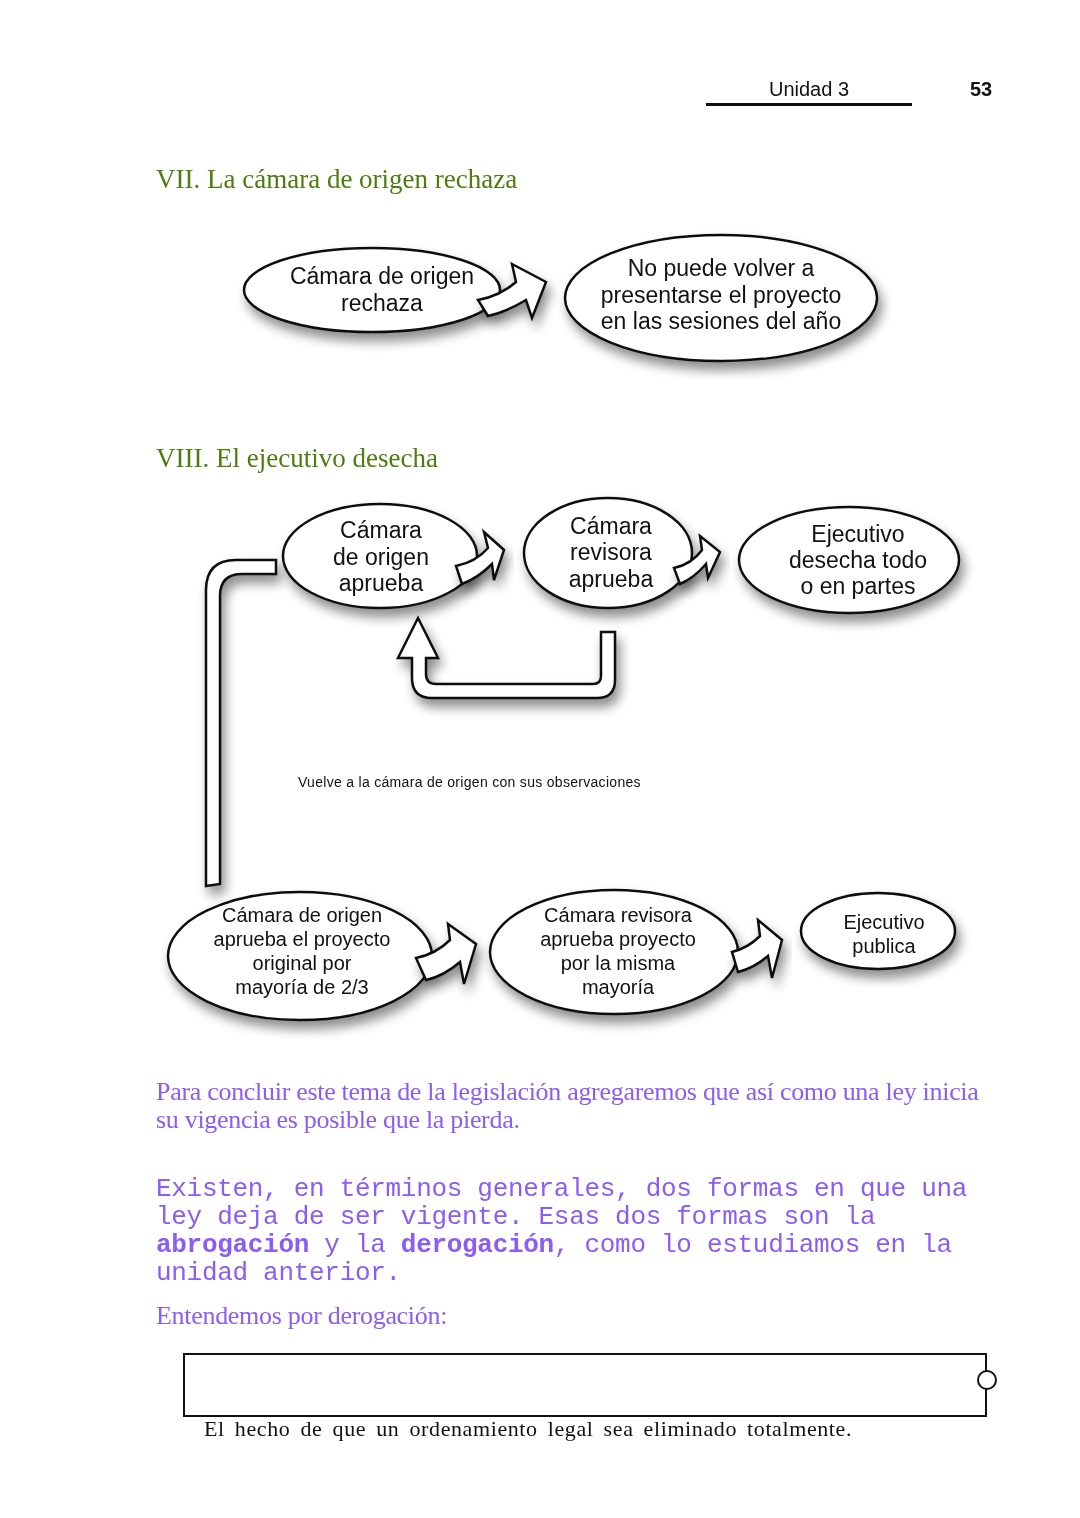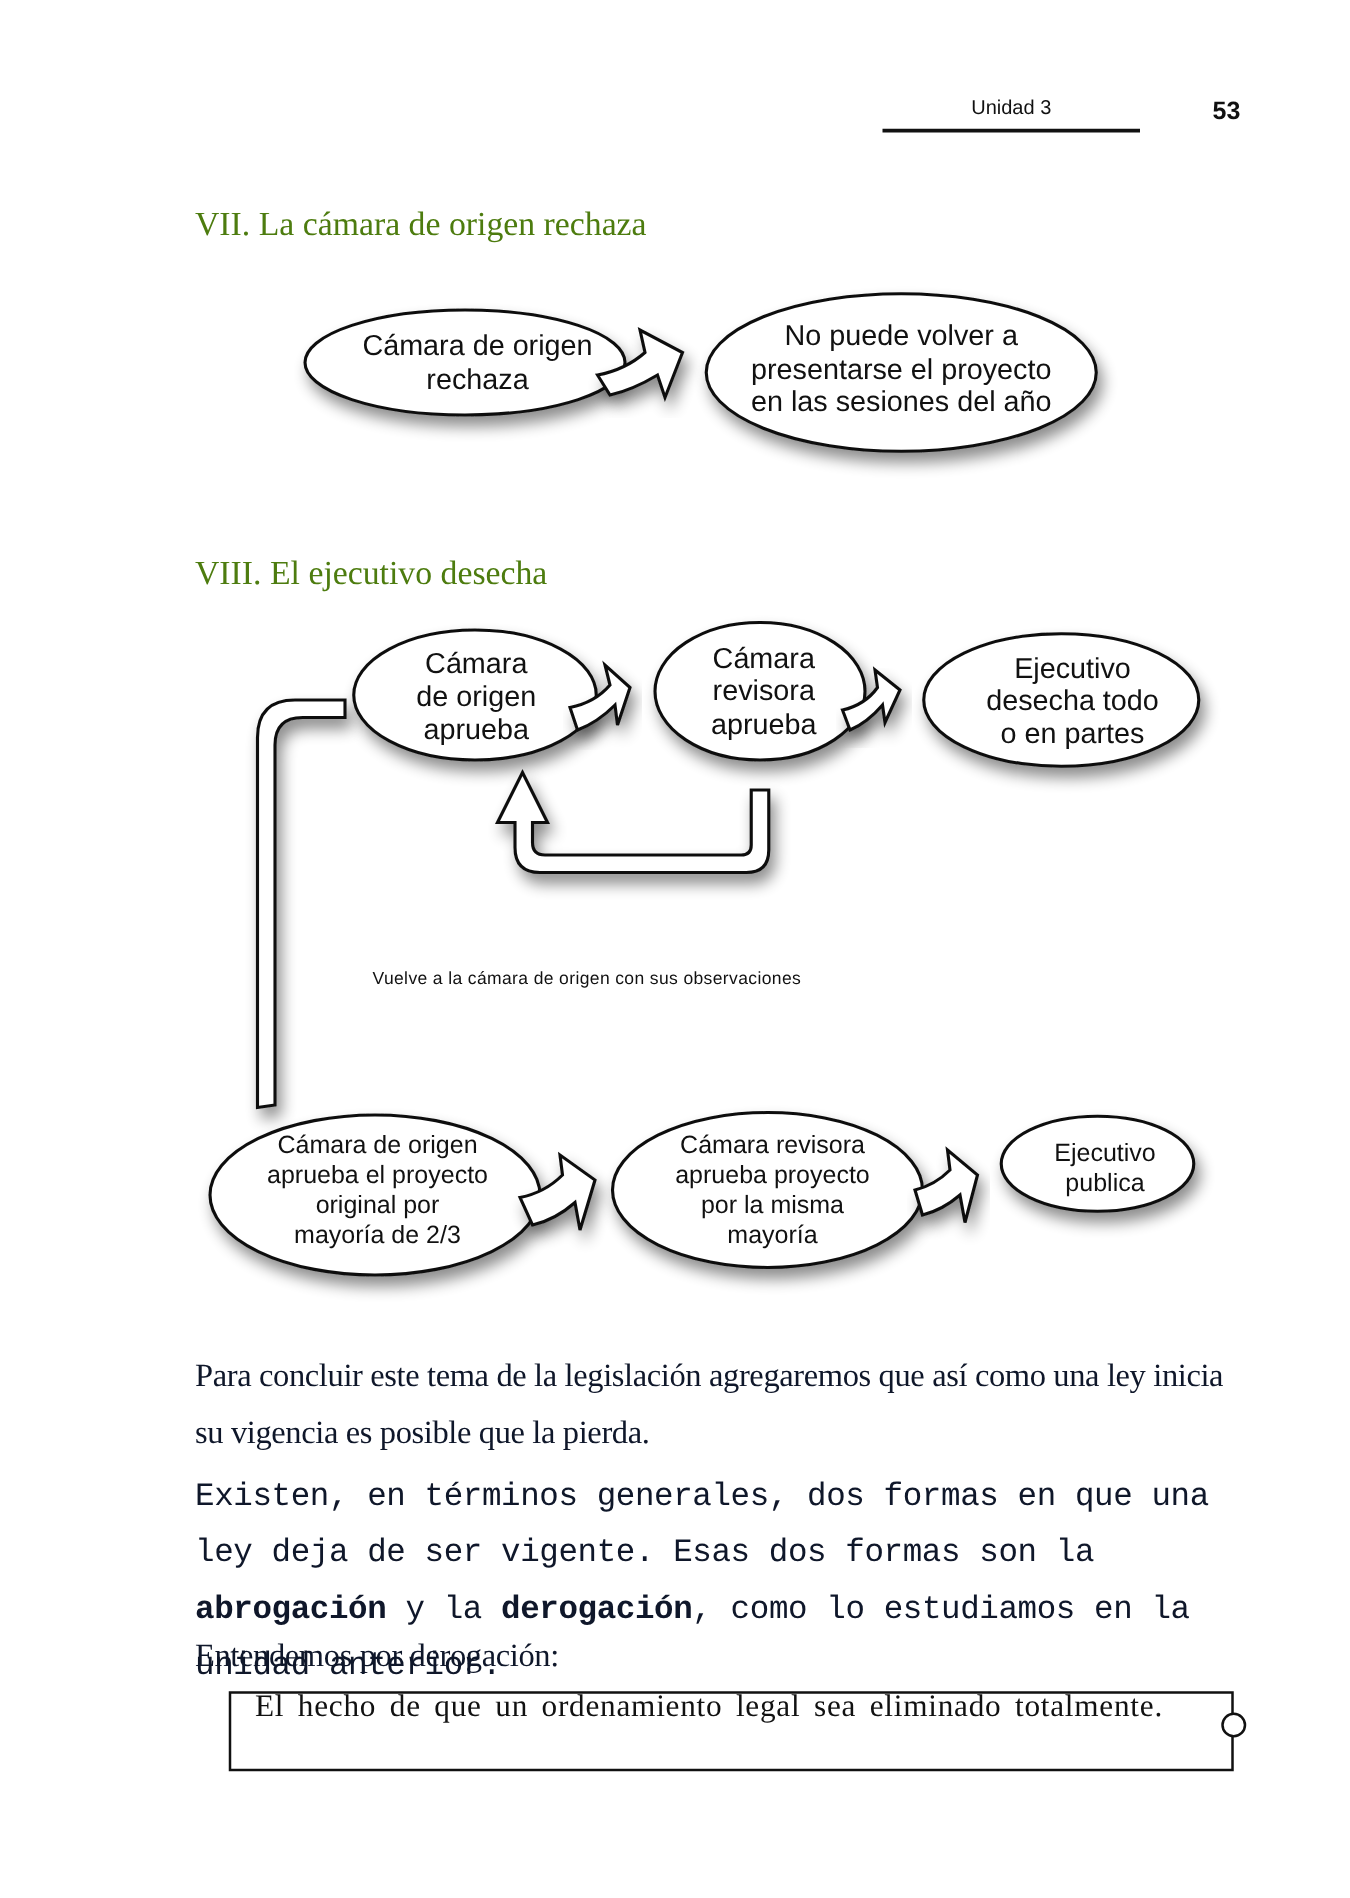--- a/index.html
+++ b/index.html
@@ -1,28 +1,28 @@
 <!DOCTYPE html>
 <html><head>
 <meta charset="utf-8">
 <style>
   html, body { margin: 0; padding: 0; background: #ffffff; }
   body { width: 1080px; height: 1518px; position: relative; overflow: hidden; font-family: "Liberation Serif", serif; color: #111; }
   .abs { position: absolute; }
-  .header-unit { left: 706px; top: 78px; width: 206px; text-align: center; font-family: "Liberation Sans", sans-serif; font-size: 16px; color: #111; }
+  .header-unit { left: 706px; top: 78px; width: 206px; text-align: center; font-family: "Liberation Sans", sans-serif; font-size: 20px; color: #111; }
   .header-rule { left: 706px; top: 103px; width: 206px; height: 3px; background: #111; }
   .page-num { left: 970px; top: 78px; font-family: "Liberation Sans", sans-serif; font-weight: bold; font-size: 20px; }
   .section-title { font-size: 27px; color: #4d7c0f; }
   .diagram { left: 0; top: 0; width: 1080px; height: 1518px; }
   .node-text { font-family: "Liberation Sans", sans-serif; fill: #111; text-anchor: middle; }
   .caption { left: 298px; top: 774px; font-family: "Liberation Sans", sans-serif; font-size: 14px; letter-spacing: 0.3px; }
-  .para { left: 156px; width: 830px; font-size: 26px; line-height: 45px; color: #0f172a; letter-spacing: -0.3px; }
+  .para { left: 156px; width: 830px; font-size: 26px; line-height: 28px; color: #8b5cf6; letter-spacing: -0.3px; }
   .para b { font-weight: bold; }
   .def-box { left: 183px; top: 1353px; width: 804px; height: 64px; border: 2.5px solid #111; box-sizing: border-box; }
-  .def-text { left: 204px; top: 1352px; font-size: 25px; letter-spacing: 0.6px; word-spacing: 4px; }
+  .def-text { left: 204px; top: 1416px; font-size: 22px; letter-spacing: 0.6px; word-spacing: 4px; }
   .def-knob { left: 977px; top: 1370px; width: 20px; height: 20px; border: 2.5px solid #111; border-radius: 50%; background: #fff; box-sizing: border-box; }
 </style>
 </head>
 <body>
 
 <div class="abs header-unit">Unidad  3</div>
 <div class="abs header-rule"></div>
 <div class="abs page-num">53</div>
 
 <div class="abs section-title" style="left:156px; top:164px;">VII. La cámara de origen rechaza</div>

